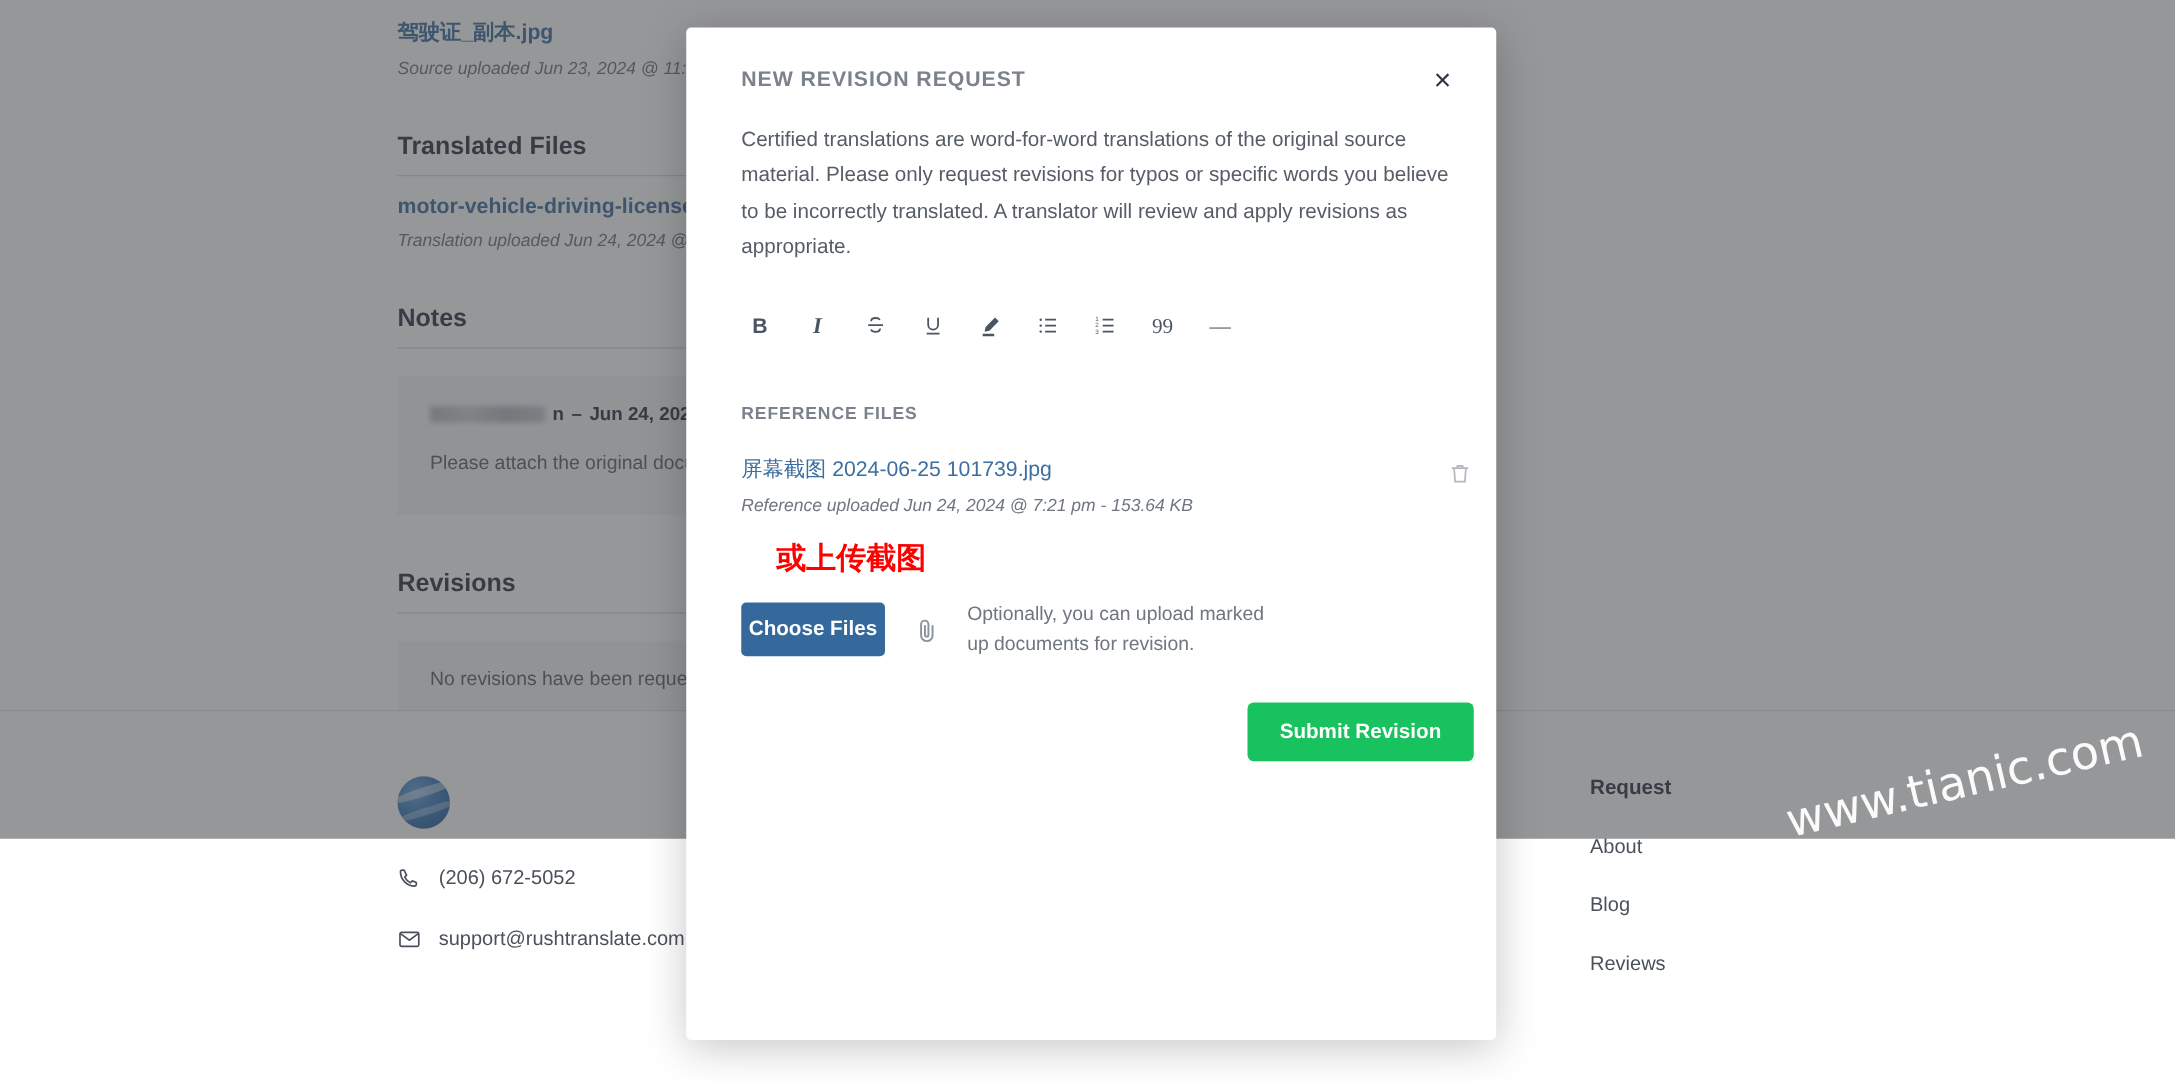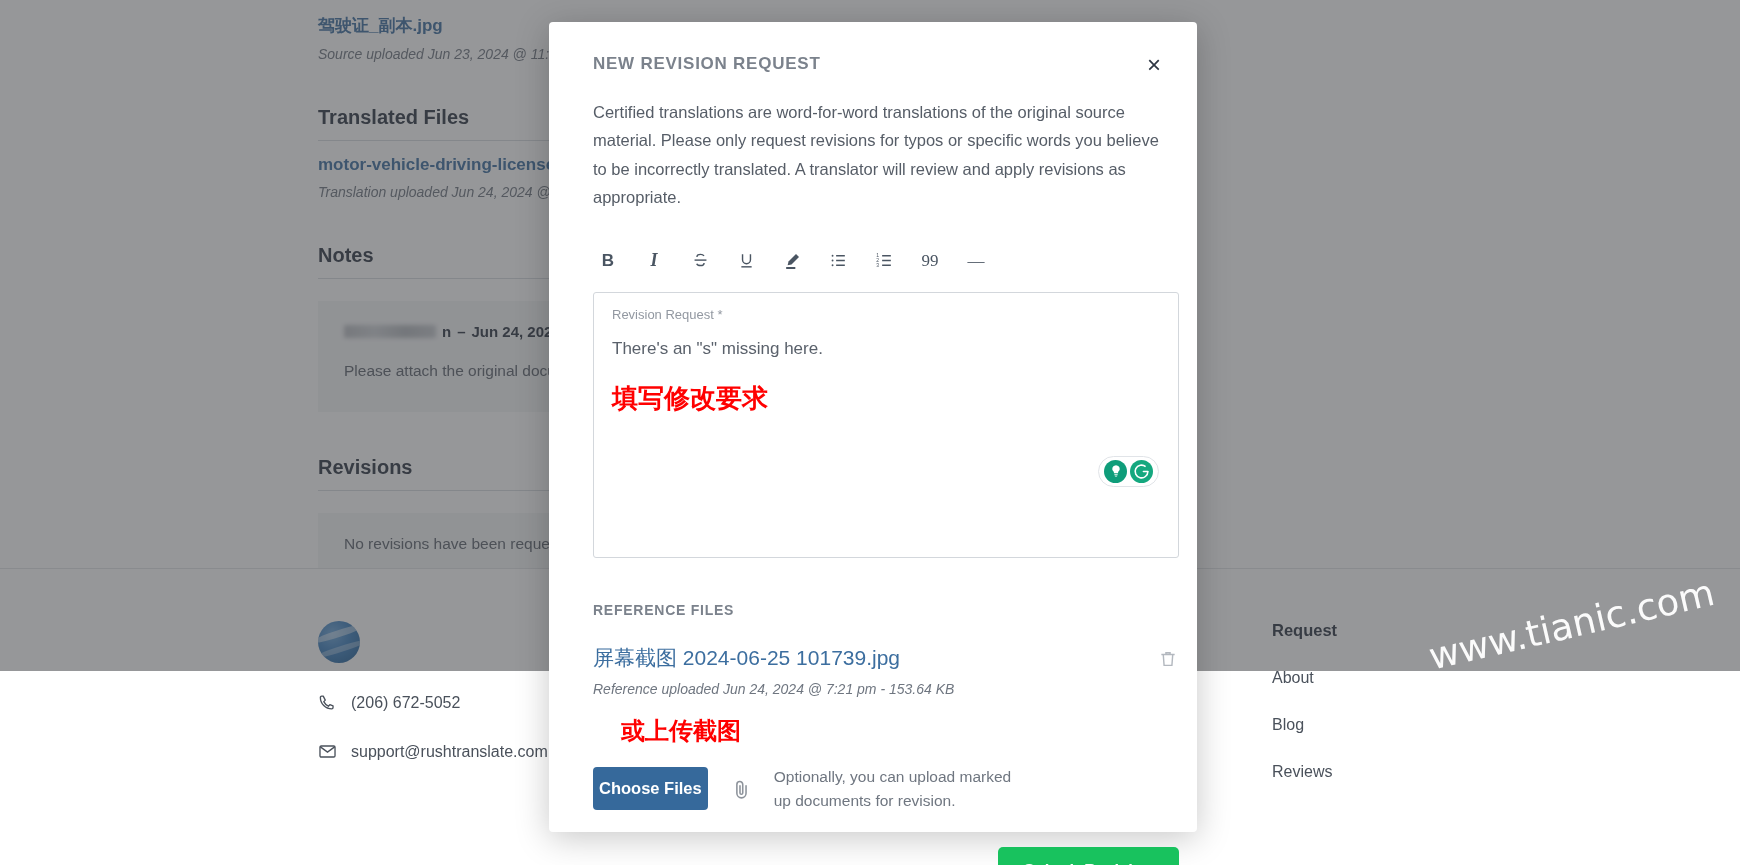--- a/index.html
+++ b/index.html
@@ -307,21 +307,21 @@
     text-transform: uppercase;
     margin-top: 44px;
   }
   .ref-row {
     position: relative;
     margin-top: 26px;
     width: 586px;
   }
   .ref-name {
     color: #3c6e9f;
-    font-size: 21px;
+    font-size: 17px;
     font-weight: 500;
   }
   .ref-meta {
     color: #6f7680;
     font-size: 14px;
     font-style: italic;
     margin-top: 9px;
   }
   .ref-trash {
     position: absolute;
@@ -523,41 +523,20 @@
           <text x="1.6" y="7.6" font-size="6.4" fill="currentColor" stroke="none" font-family="Liberation Sans, sans-serif">1</text>
           <text x="1.6" y="13.8" font-size="6.4" fill="currentColor" stroke="none" font-family="Liberation Sans, sans-serif">2</text>
           <text x="1.6" y="20" font-size="6.4" fill="currentColor" stroke="none" font-family="Liberation Sans, sans-serif">3</text>
         </svg>
       </button>
 
       <button class="tb-btn">99</button>
       <button class="tb-btn">—</button>
     </div>
 
-    <div class="editor-box">
-      <div class="editor-label">Revision Request *</div>
-      <div class="editor-text">There's an "s" missing here.</div>
-      <div class="editor-annotation">填写修改要求</div>
-
-      <div class="grammarly">
-        <span class="gm-bulb">
-          <svg width="14" height="14" viewBox="0 0 24 24" fill="#ffffff">
-            <path d="M12 2a6.5 6.5 0 0 0-3.6 11.9V16h7.2v-2.1A6.5 6.5 0 0 0 12 2z"></path>
-            <rect x="9" y="17.4" width="6" height="1.8" rx=".9"></rect>
-            <rect x="10" y="20" width="4" height="1.6" rx=".8"></rect>
-          </svg>
-        </span>
-        <span class="gm-logo">
-          <svg width="17" height="17" viewBox="0 0 24 24" fill="none" stroke="#ffffff" stroke-width="2.2">
-            <path d="M21 12a9 9 0 1 1-3.2-6.9"></path>
-            <path d="M21 12h-6.3" stroke-linecap="round"></path>
-          </svg>
-        </span>
-      </div>
-    </div>
 
     <div class="ref-title">REFERENCE FILES</div>
 
     <div class="ref-row">
       <div class="ref-name">屏幕截图 2024-06-25 101739.jpg</div>
       <div class="ref-meta">Reference uploaded Jun 24, 2024 @ 7:21 pm - 153.64 KB</div>
       <button class="ref-trash">
         <svg width="20" height="20" viewBox="0 0 24 24" fill="none" stroke="currentColor" stroke-width="1.7">
           <path d="M4 6.5h16M9.5 6.5V4.4h5v2.1"></path>
           <path d="M6.3 6.5l1 13.1h9.4l1-13.1"></path>

